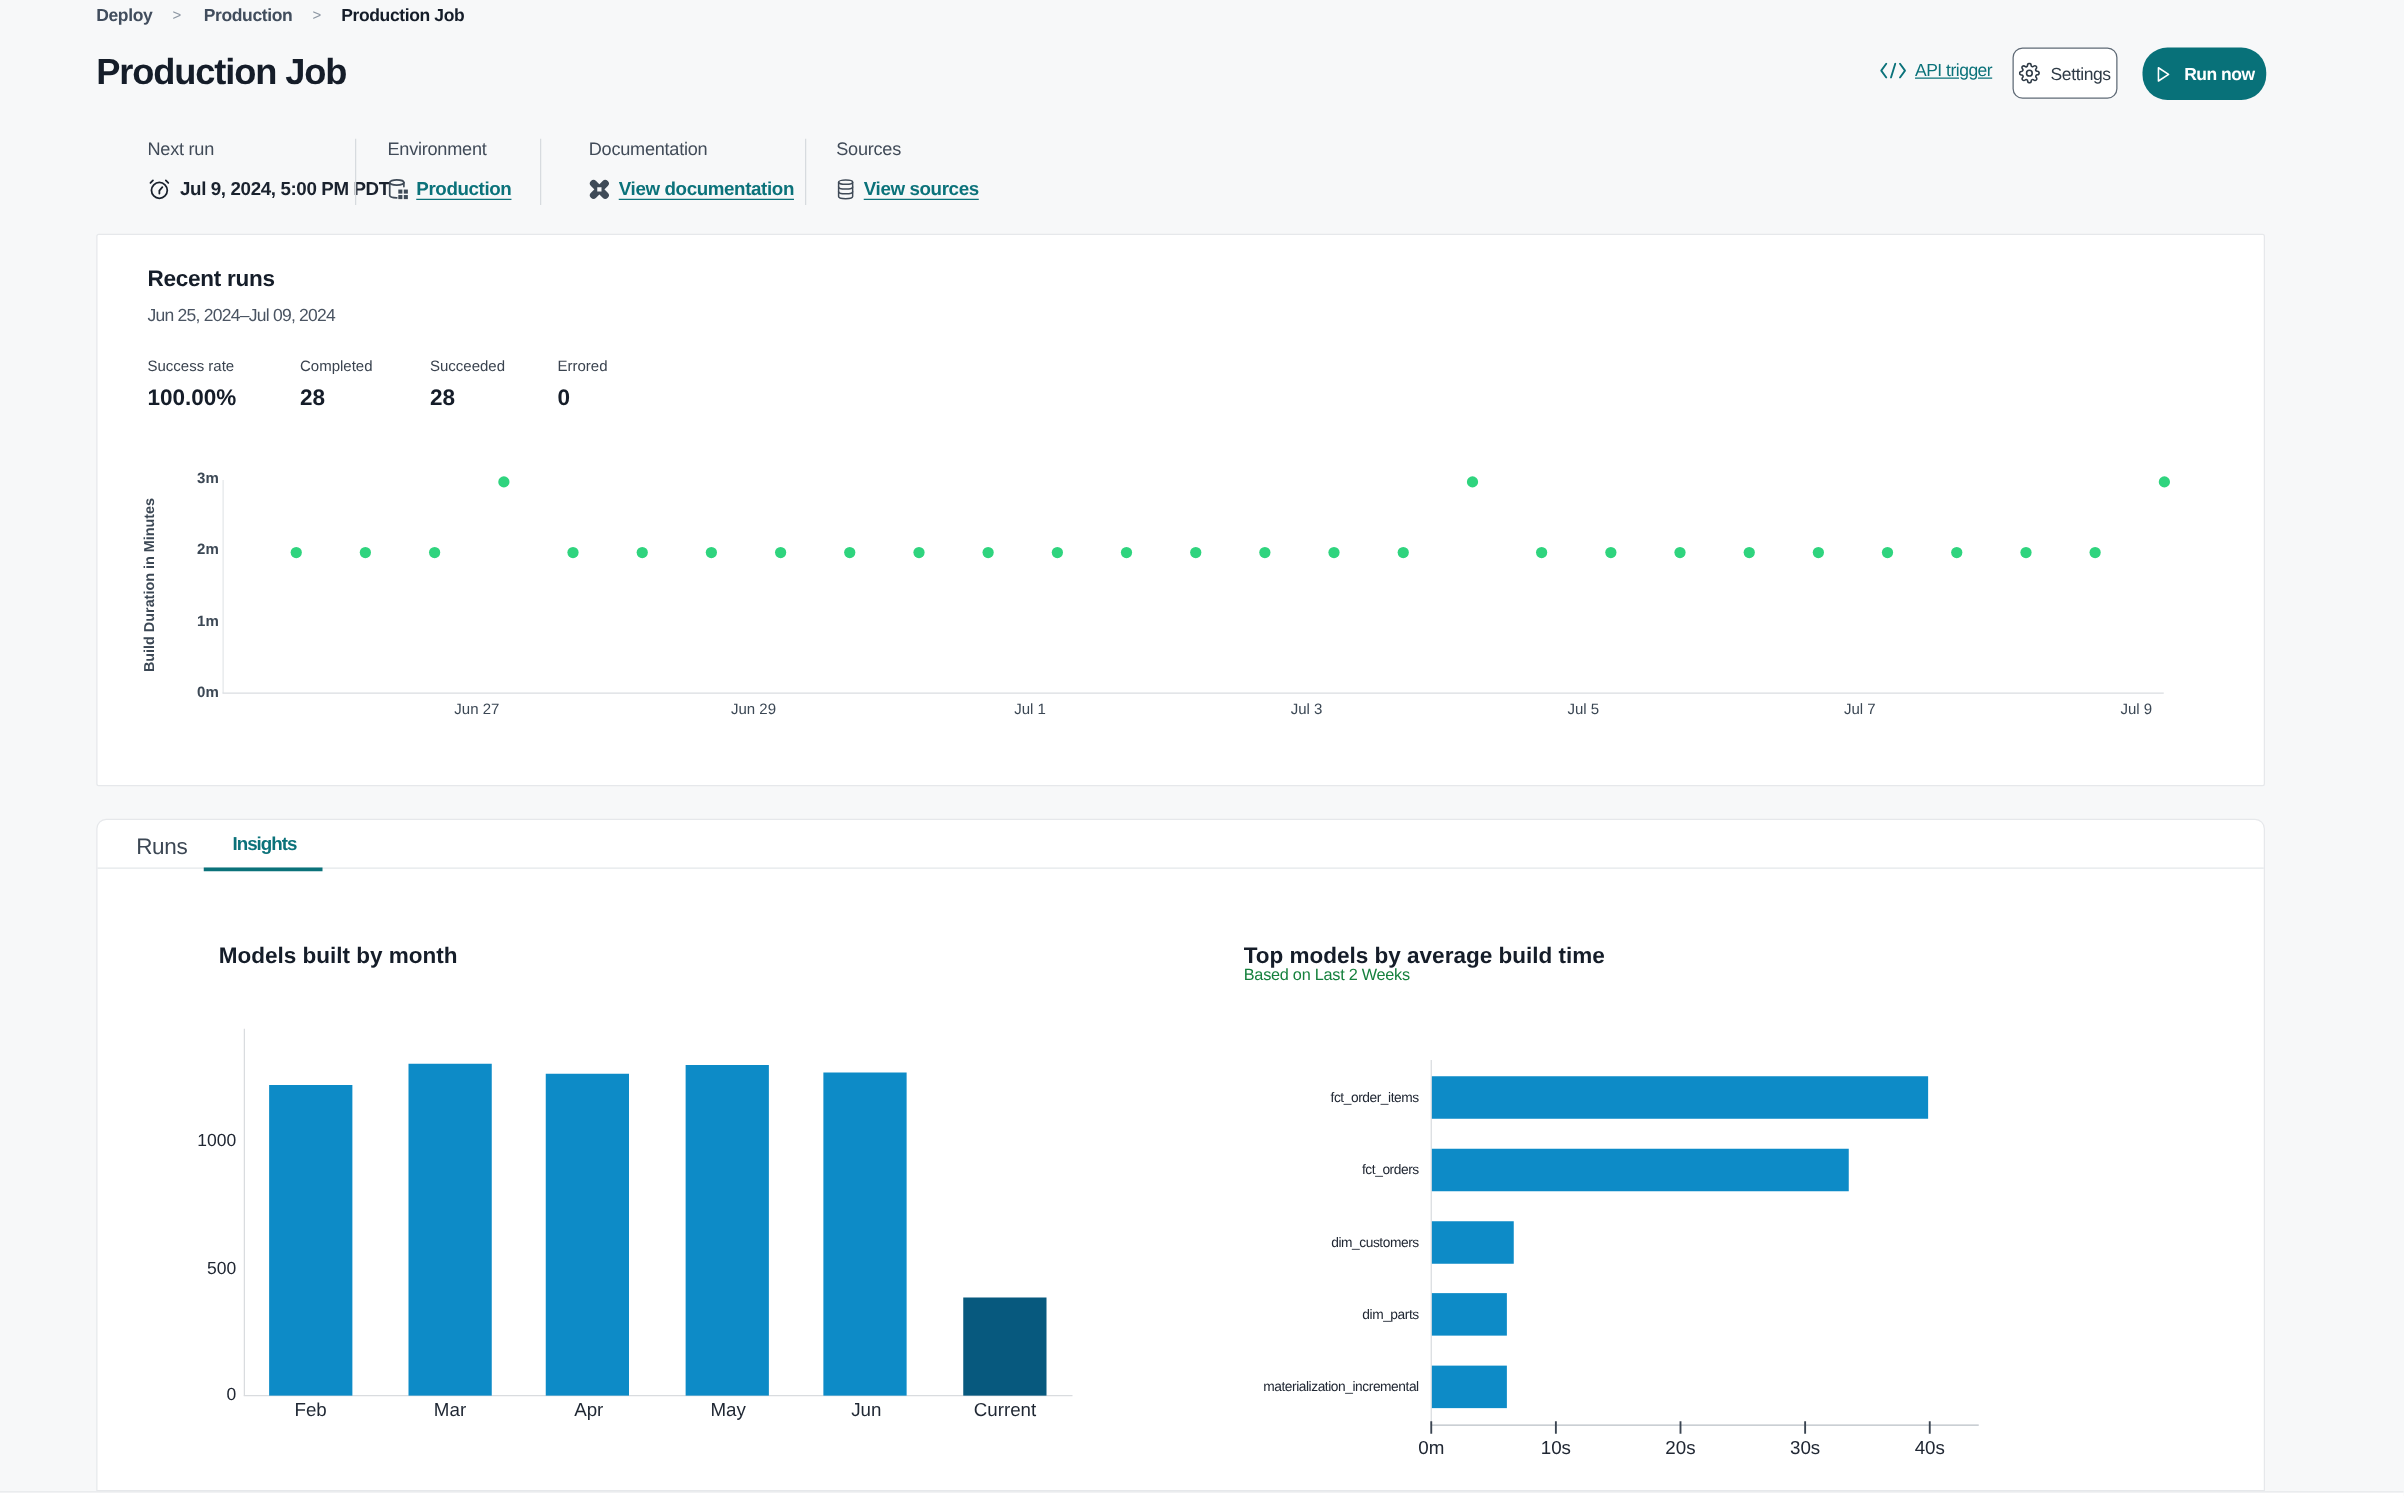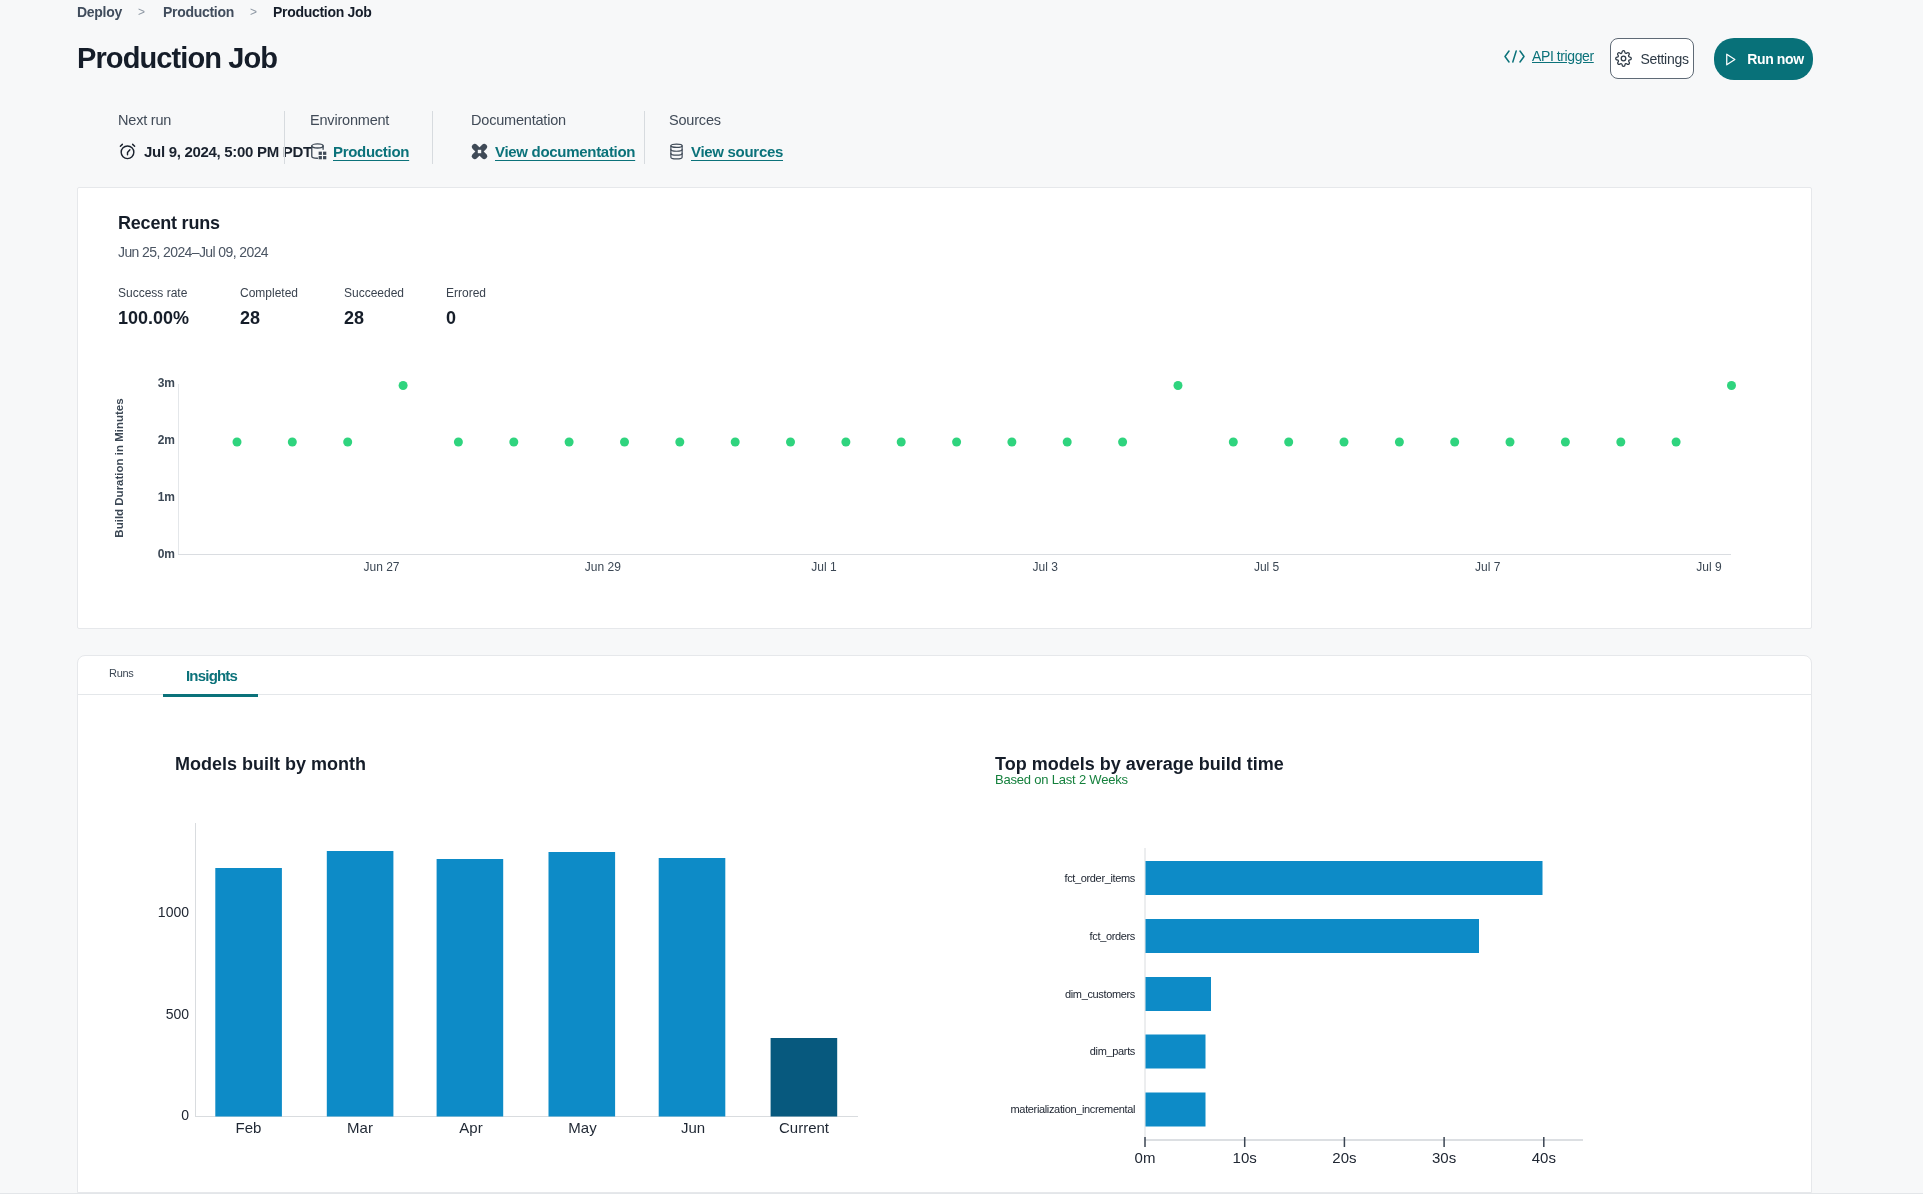--- a/index.html
+++ b/index.html
@@ -31,21 +31,21 @@
   #card1 { left:77px; top:187px; width:1735px; height:442px; }
   #card1 h2 { position:absolute; left:40px; top:25px; font-size:18px; font-weight:700; color:#151d29; letter-spacing:-0.2px; }
   #card1 .dater { position:absolute; left:40px; top:56px; font-size:14px; letter-spacing:-0.6px; color:#4a5462; }
   .stat { position:absolute; top:98px; }
   .stat .sl { font-size:12px; color:#3a434f; line-height:14px; }
   .stat .sv { margin-top:8px; font-size:18px; font-weight:700; color:#151d29; }
 
   
   #card2 { left:77px; top:655px; width:1735px; height:538px; border-radius:8px 8px 0 0; }
   .tabbar { position:absolute; left:0; top:0; width:100%; height:39px; border-bottom:1px solid #e4e7ea; }
-  .tab1 { position:absolute; left:31px; top:11px; font-size:11px; letter-spacing:-0.3px; color:#3c4754; }
+  .tab1 { position:absolute; left:31px; top:11px; font-size:18px; letter-spacing:-0.3px; color:#3c4754; }
   .tab2 { position:absolute; left:108px; top:11px; font-size:15px; letter-spacing:-0.8px; color:#0b727a; font-weight:700; }
   .tabline { position:absolute; left:85px; top:38px; width:95px; height:3px; background:#0b727a; }
   .ct1 { position:absolute; left:97px; top:98px; font-size:18px; font-weight:700; color:#151d29; }
   .ct2 { position:absolute; left:917px; top:98px; font-size:18px; font-weight:700; color:#151d29; }
   .csub { position:absolute; left:917px; top:116px; font-size:13px; letter-spacing:-0.2px; color:#15803d; }
 </style>
 </head>
 <body>
 
 <div class="bc" style="left:77px;">Deploy</div>

